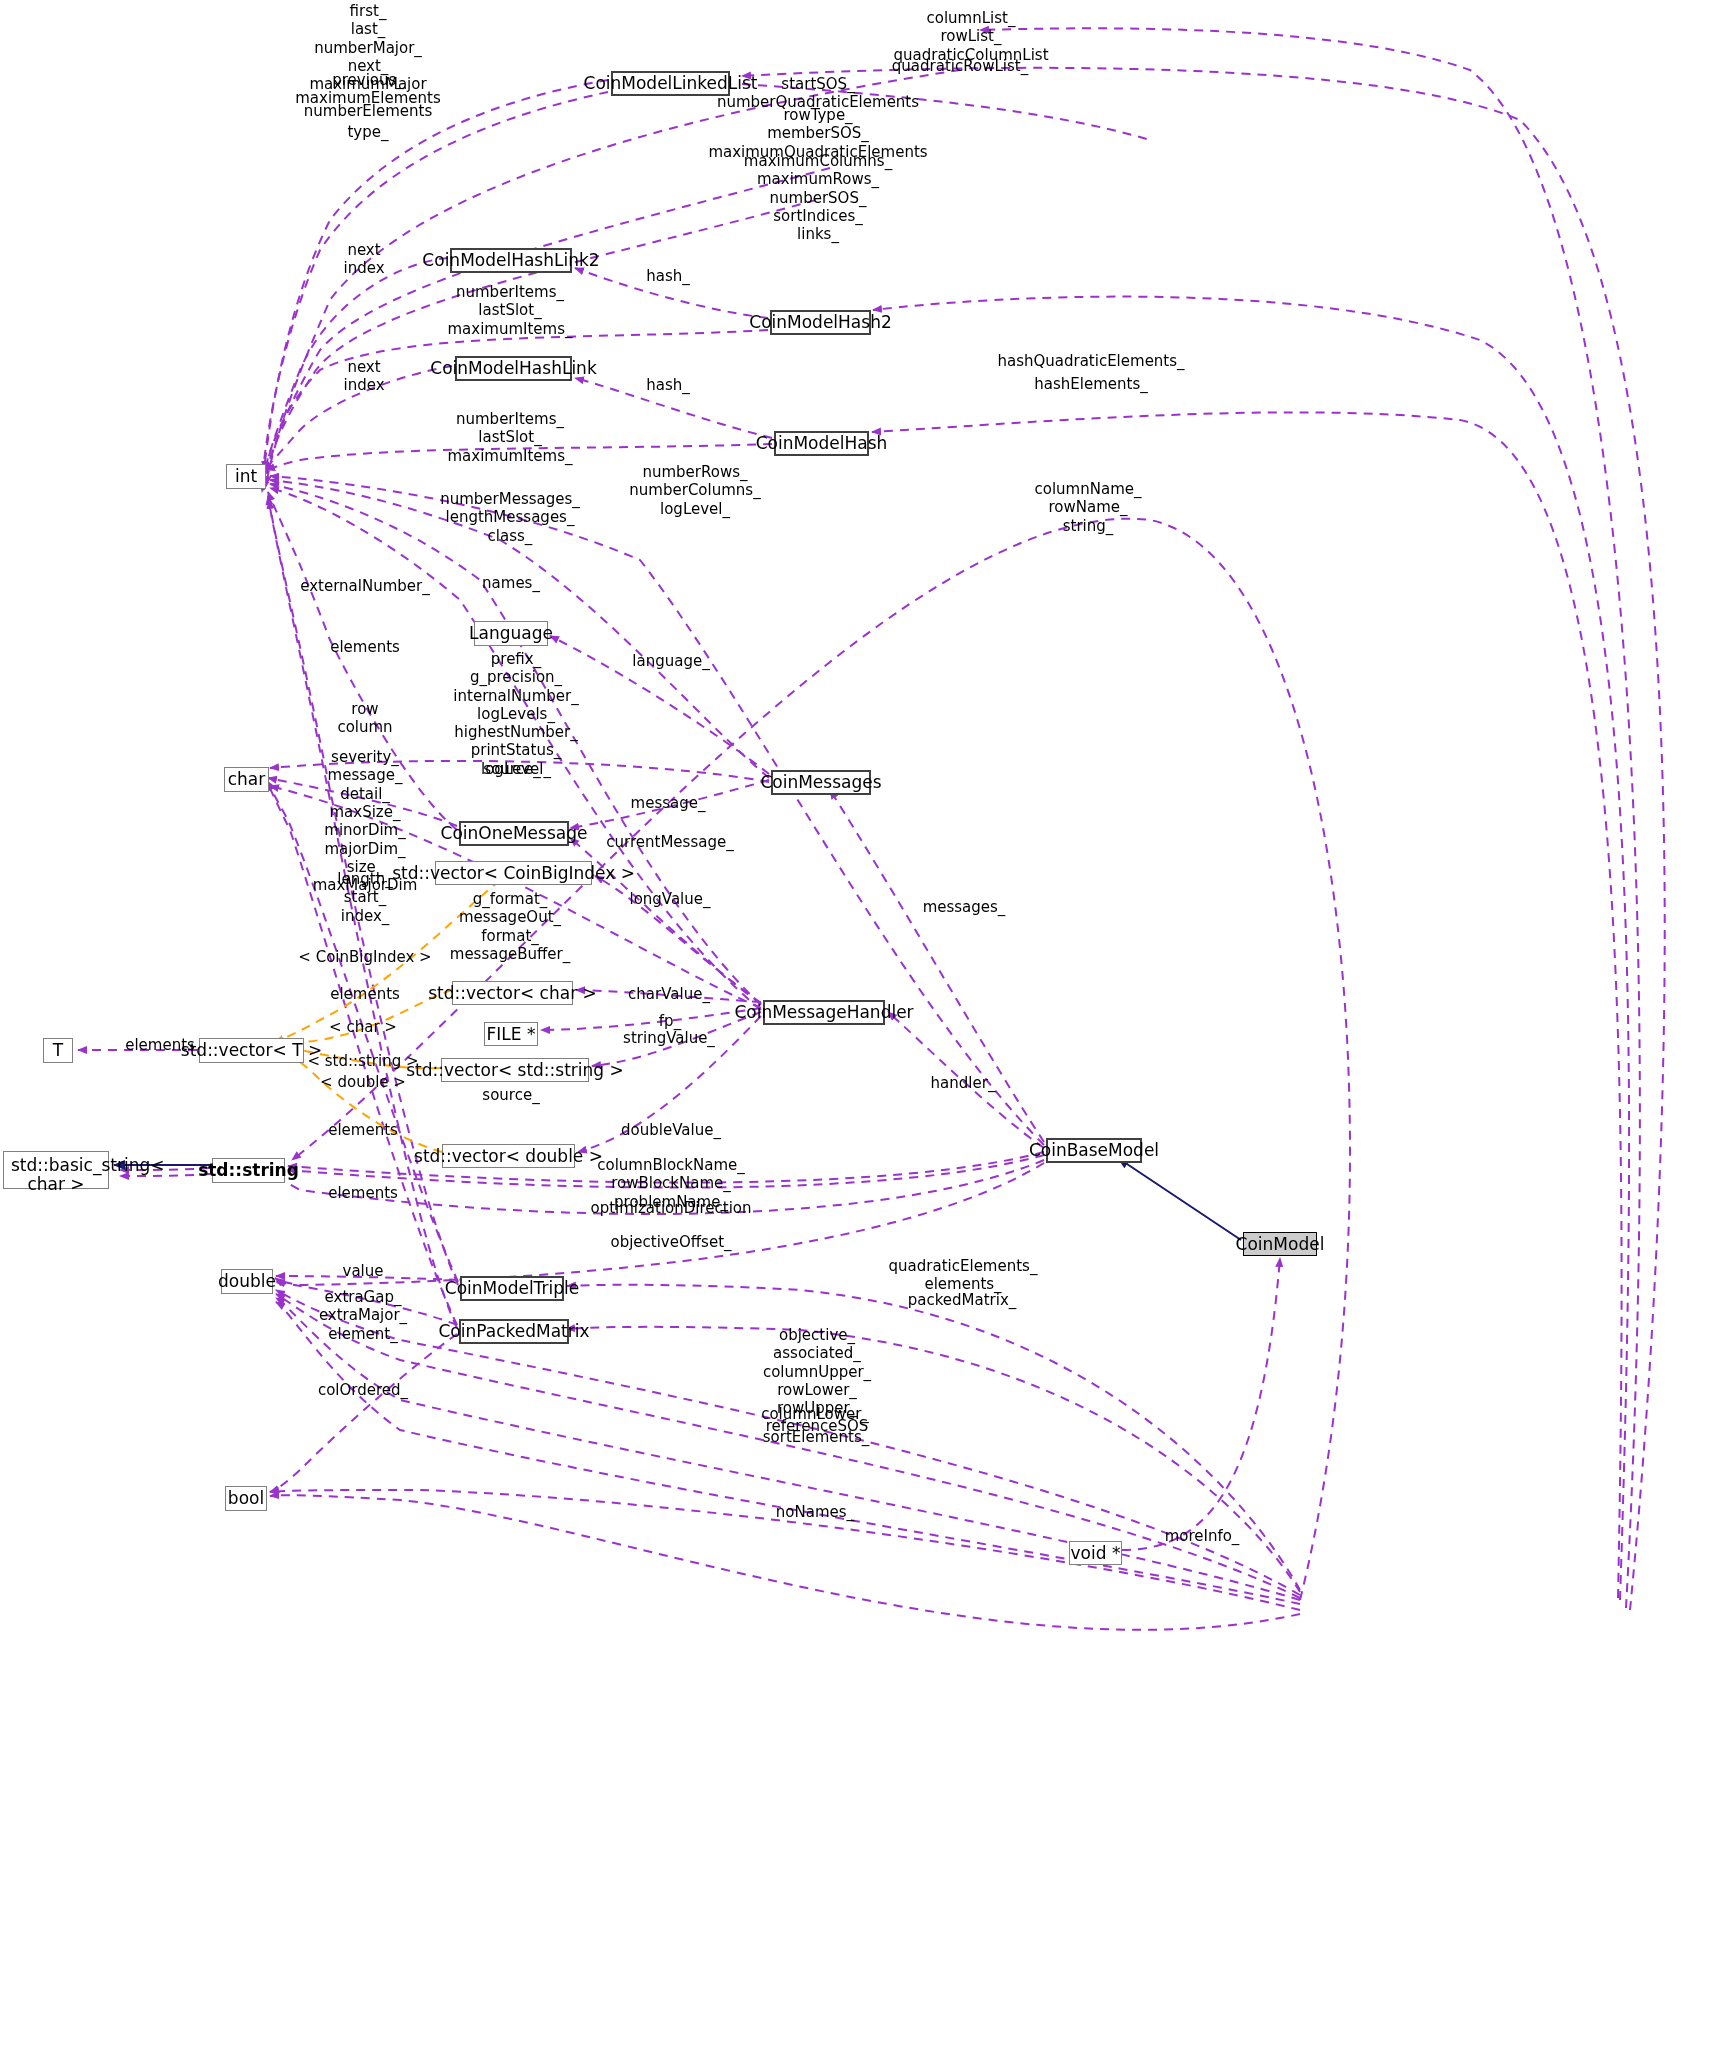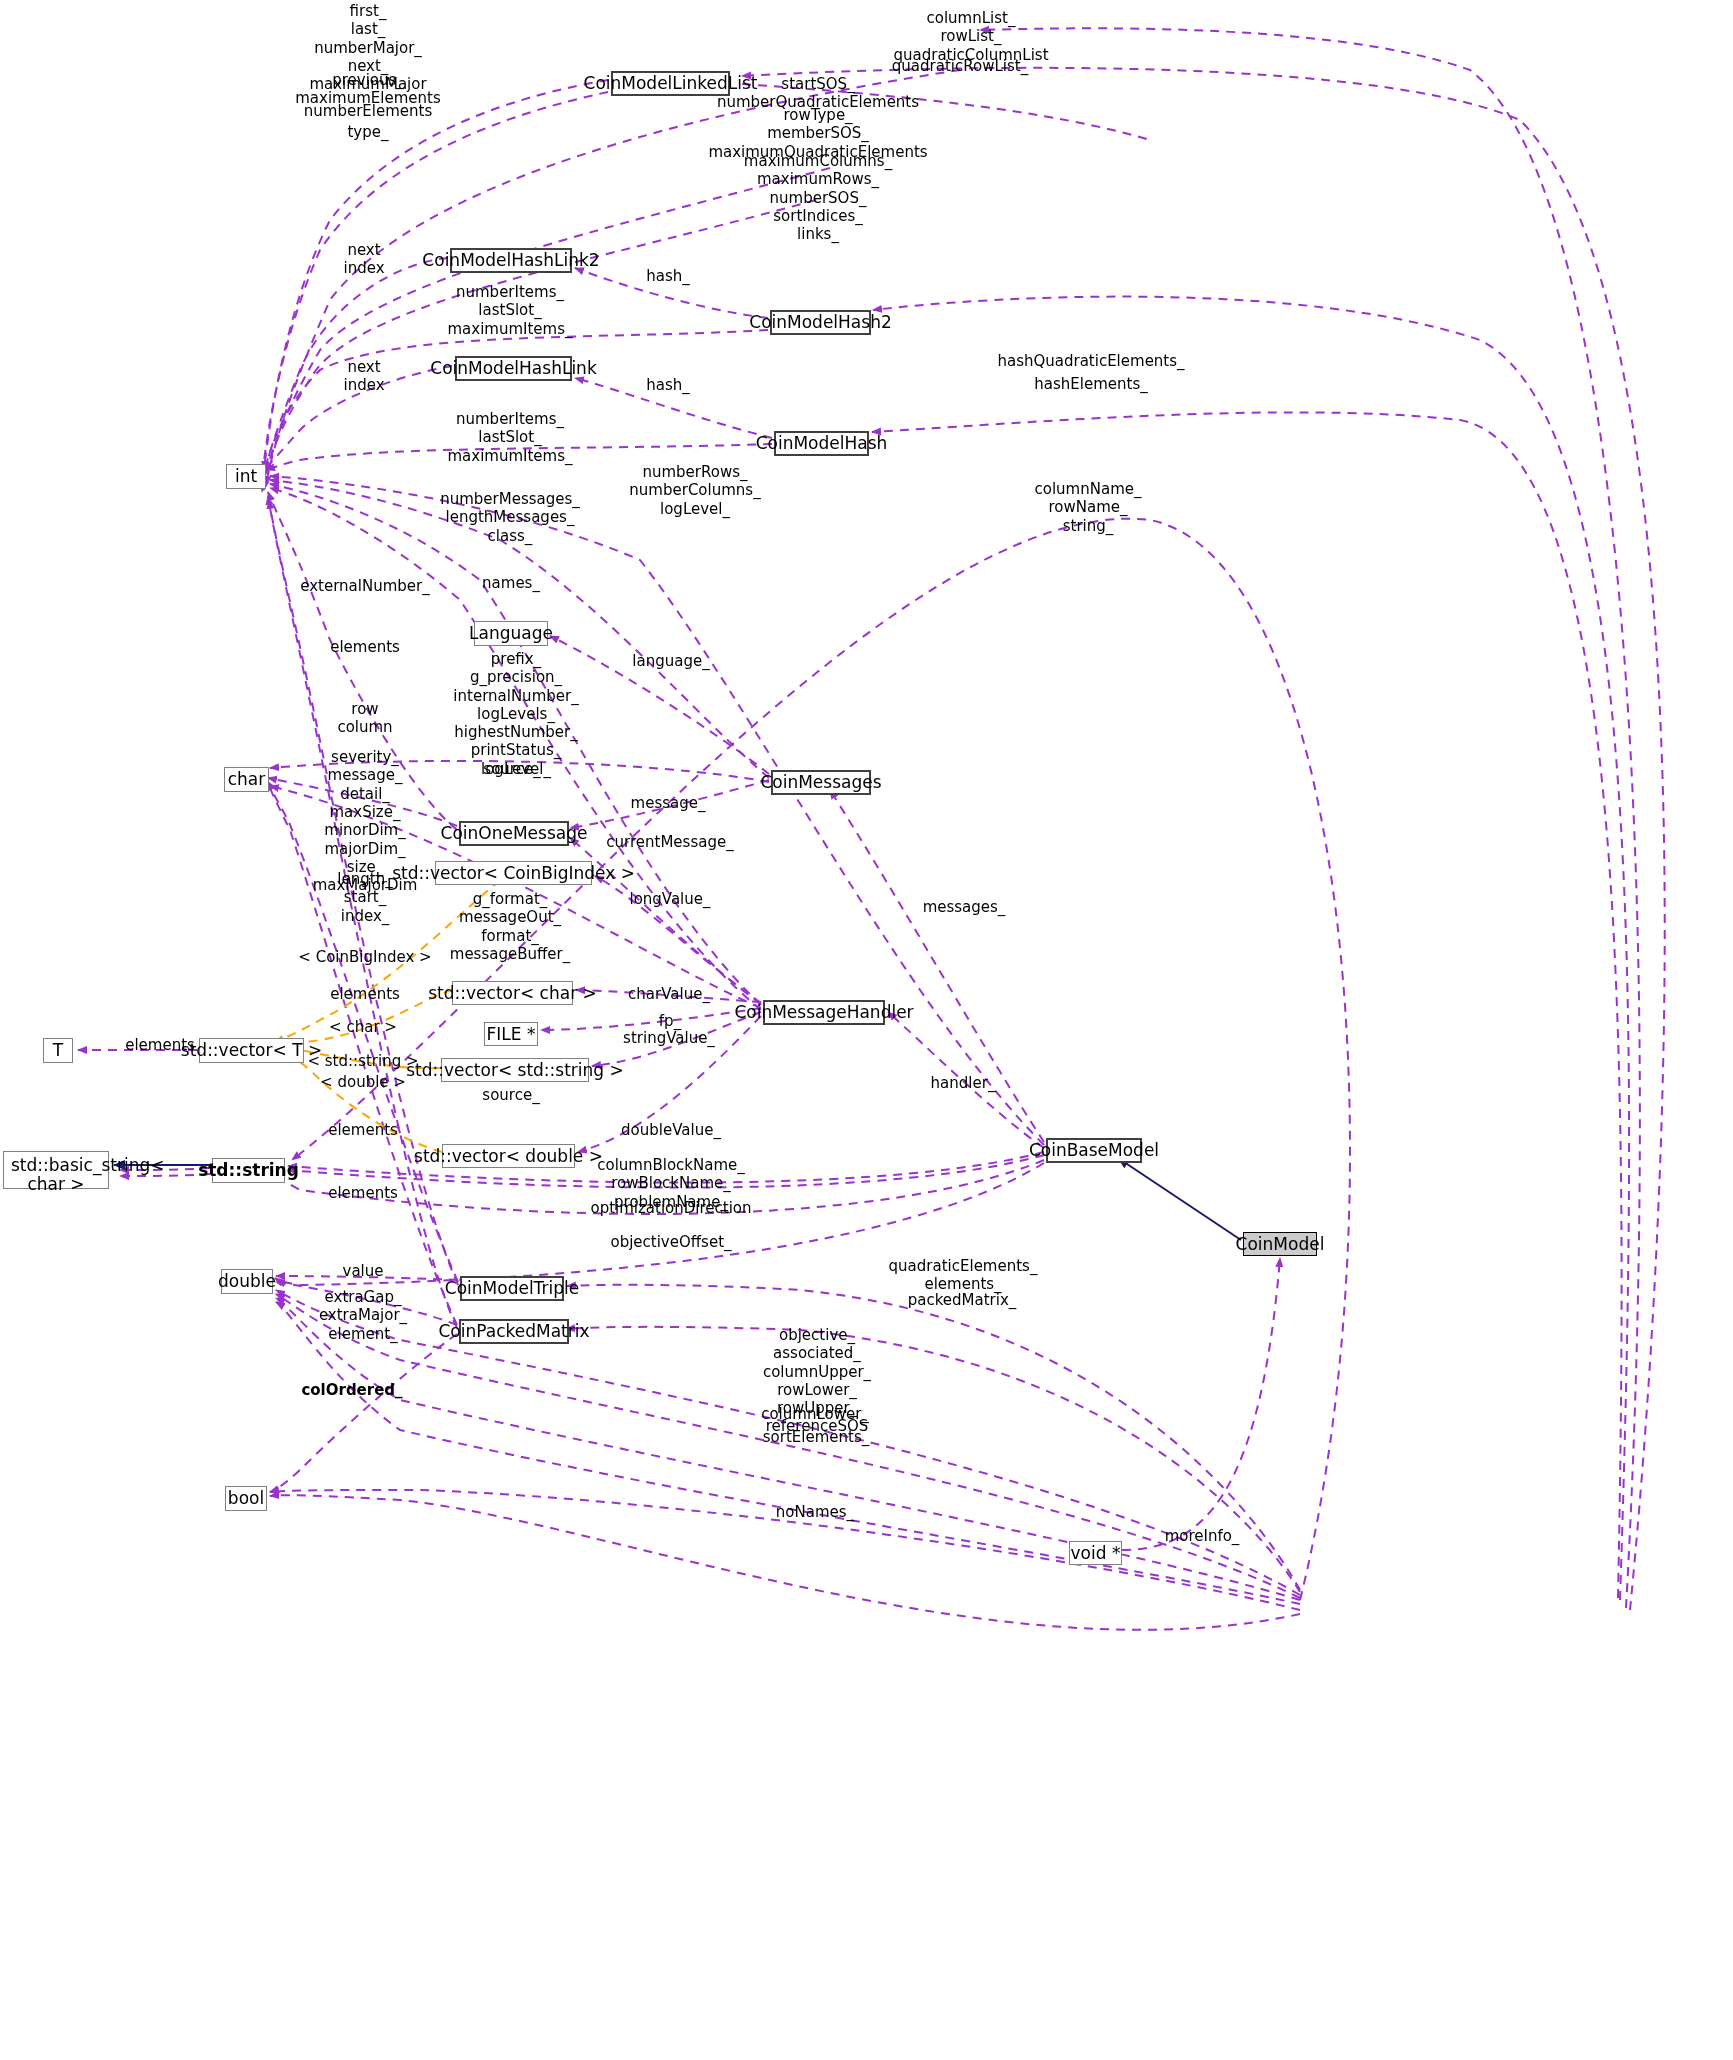--- a/index.html
+++ b/index.html
@@ -341,17 +341,17 @@
 extraMajor_
 element_</div>
       <div class="lbl" style="left: 817px; top: 1326px;">objective_
 associated_
 columnUpper_
 rowLower_
 rowUpper_
 referenceSOS</div>
       <div class="lbl" style="left: 815px; top: 1405px;">columnLower_</div>
       <div class="lbl" style="left: 816px; top: 1428px;">sortElements_</div>
-      <div class="lbl" style="left: 352px; top: 1381px; font-weight: bold;">colOrdered_</div>
+      <div class="lbl" style="left: 363px; top: 1381px;">colOrdered_</div>
       <div class="lbl" style="left: 815px; top: 1503px;">noNames_</div>
       <div class="lbl" style="left: 1202px; top: 1527px;">moreInfo_</div>
     </div>
 </div>
 
 </body></html>

